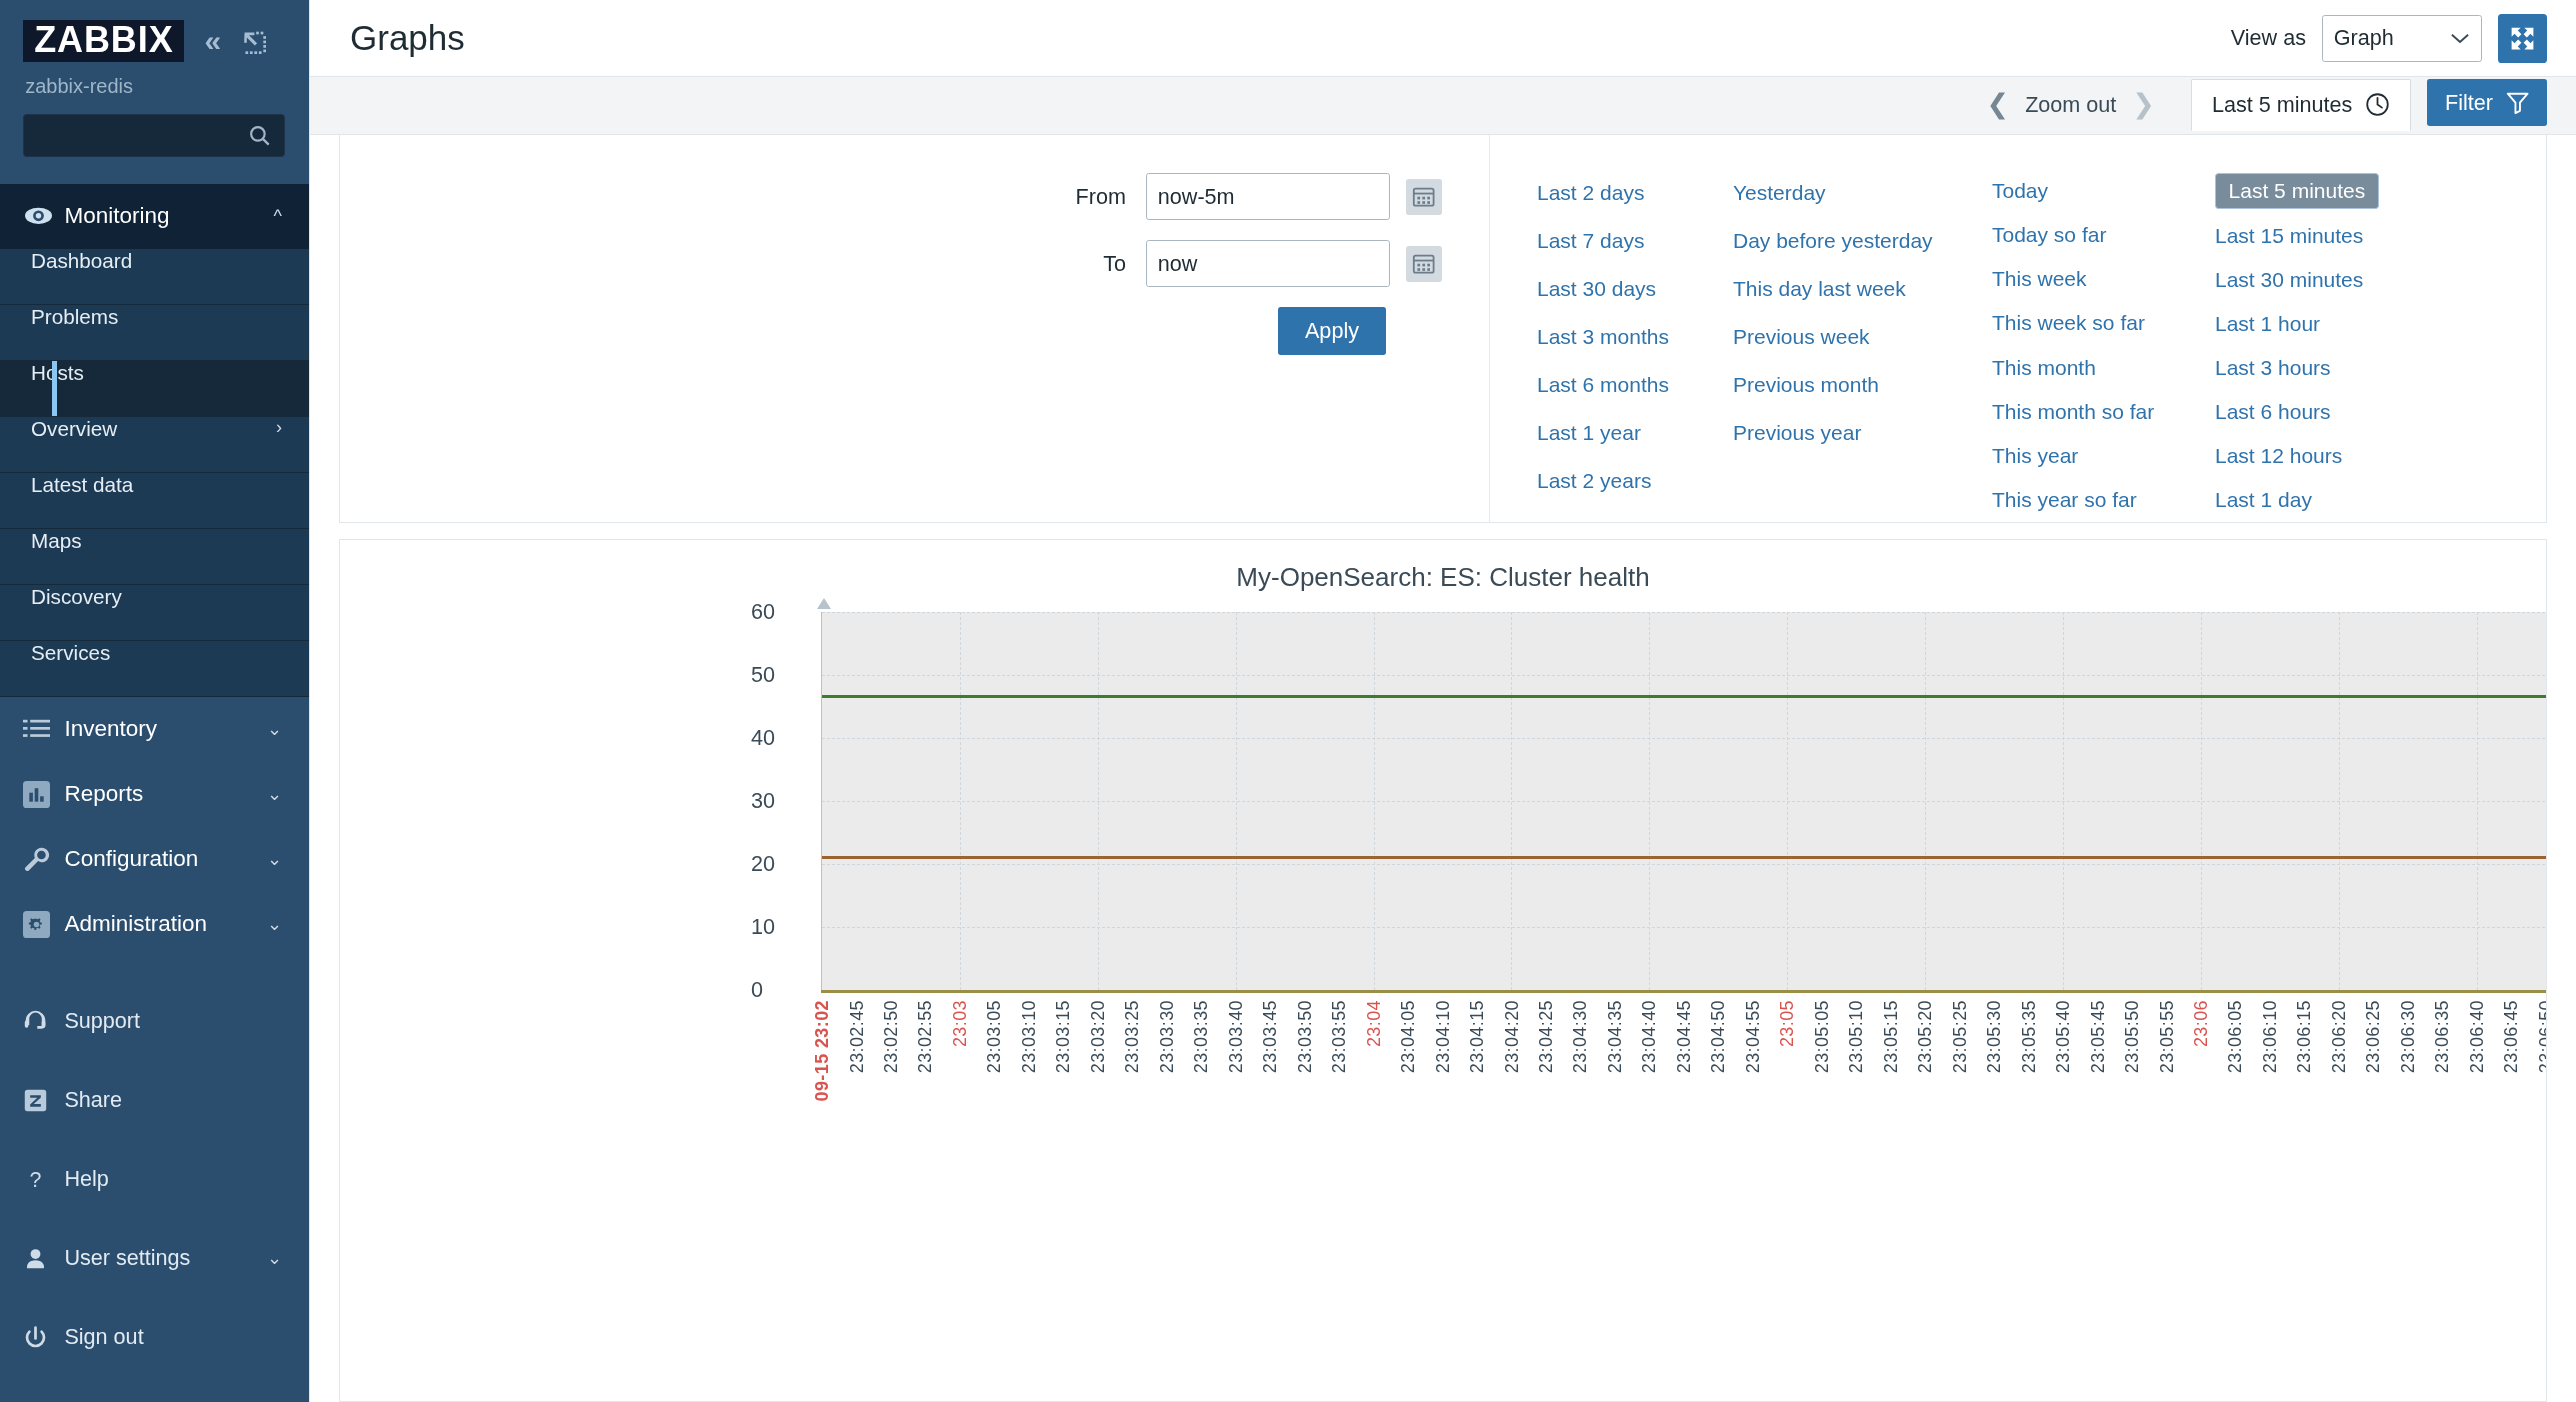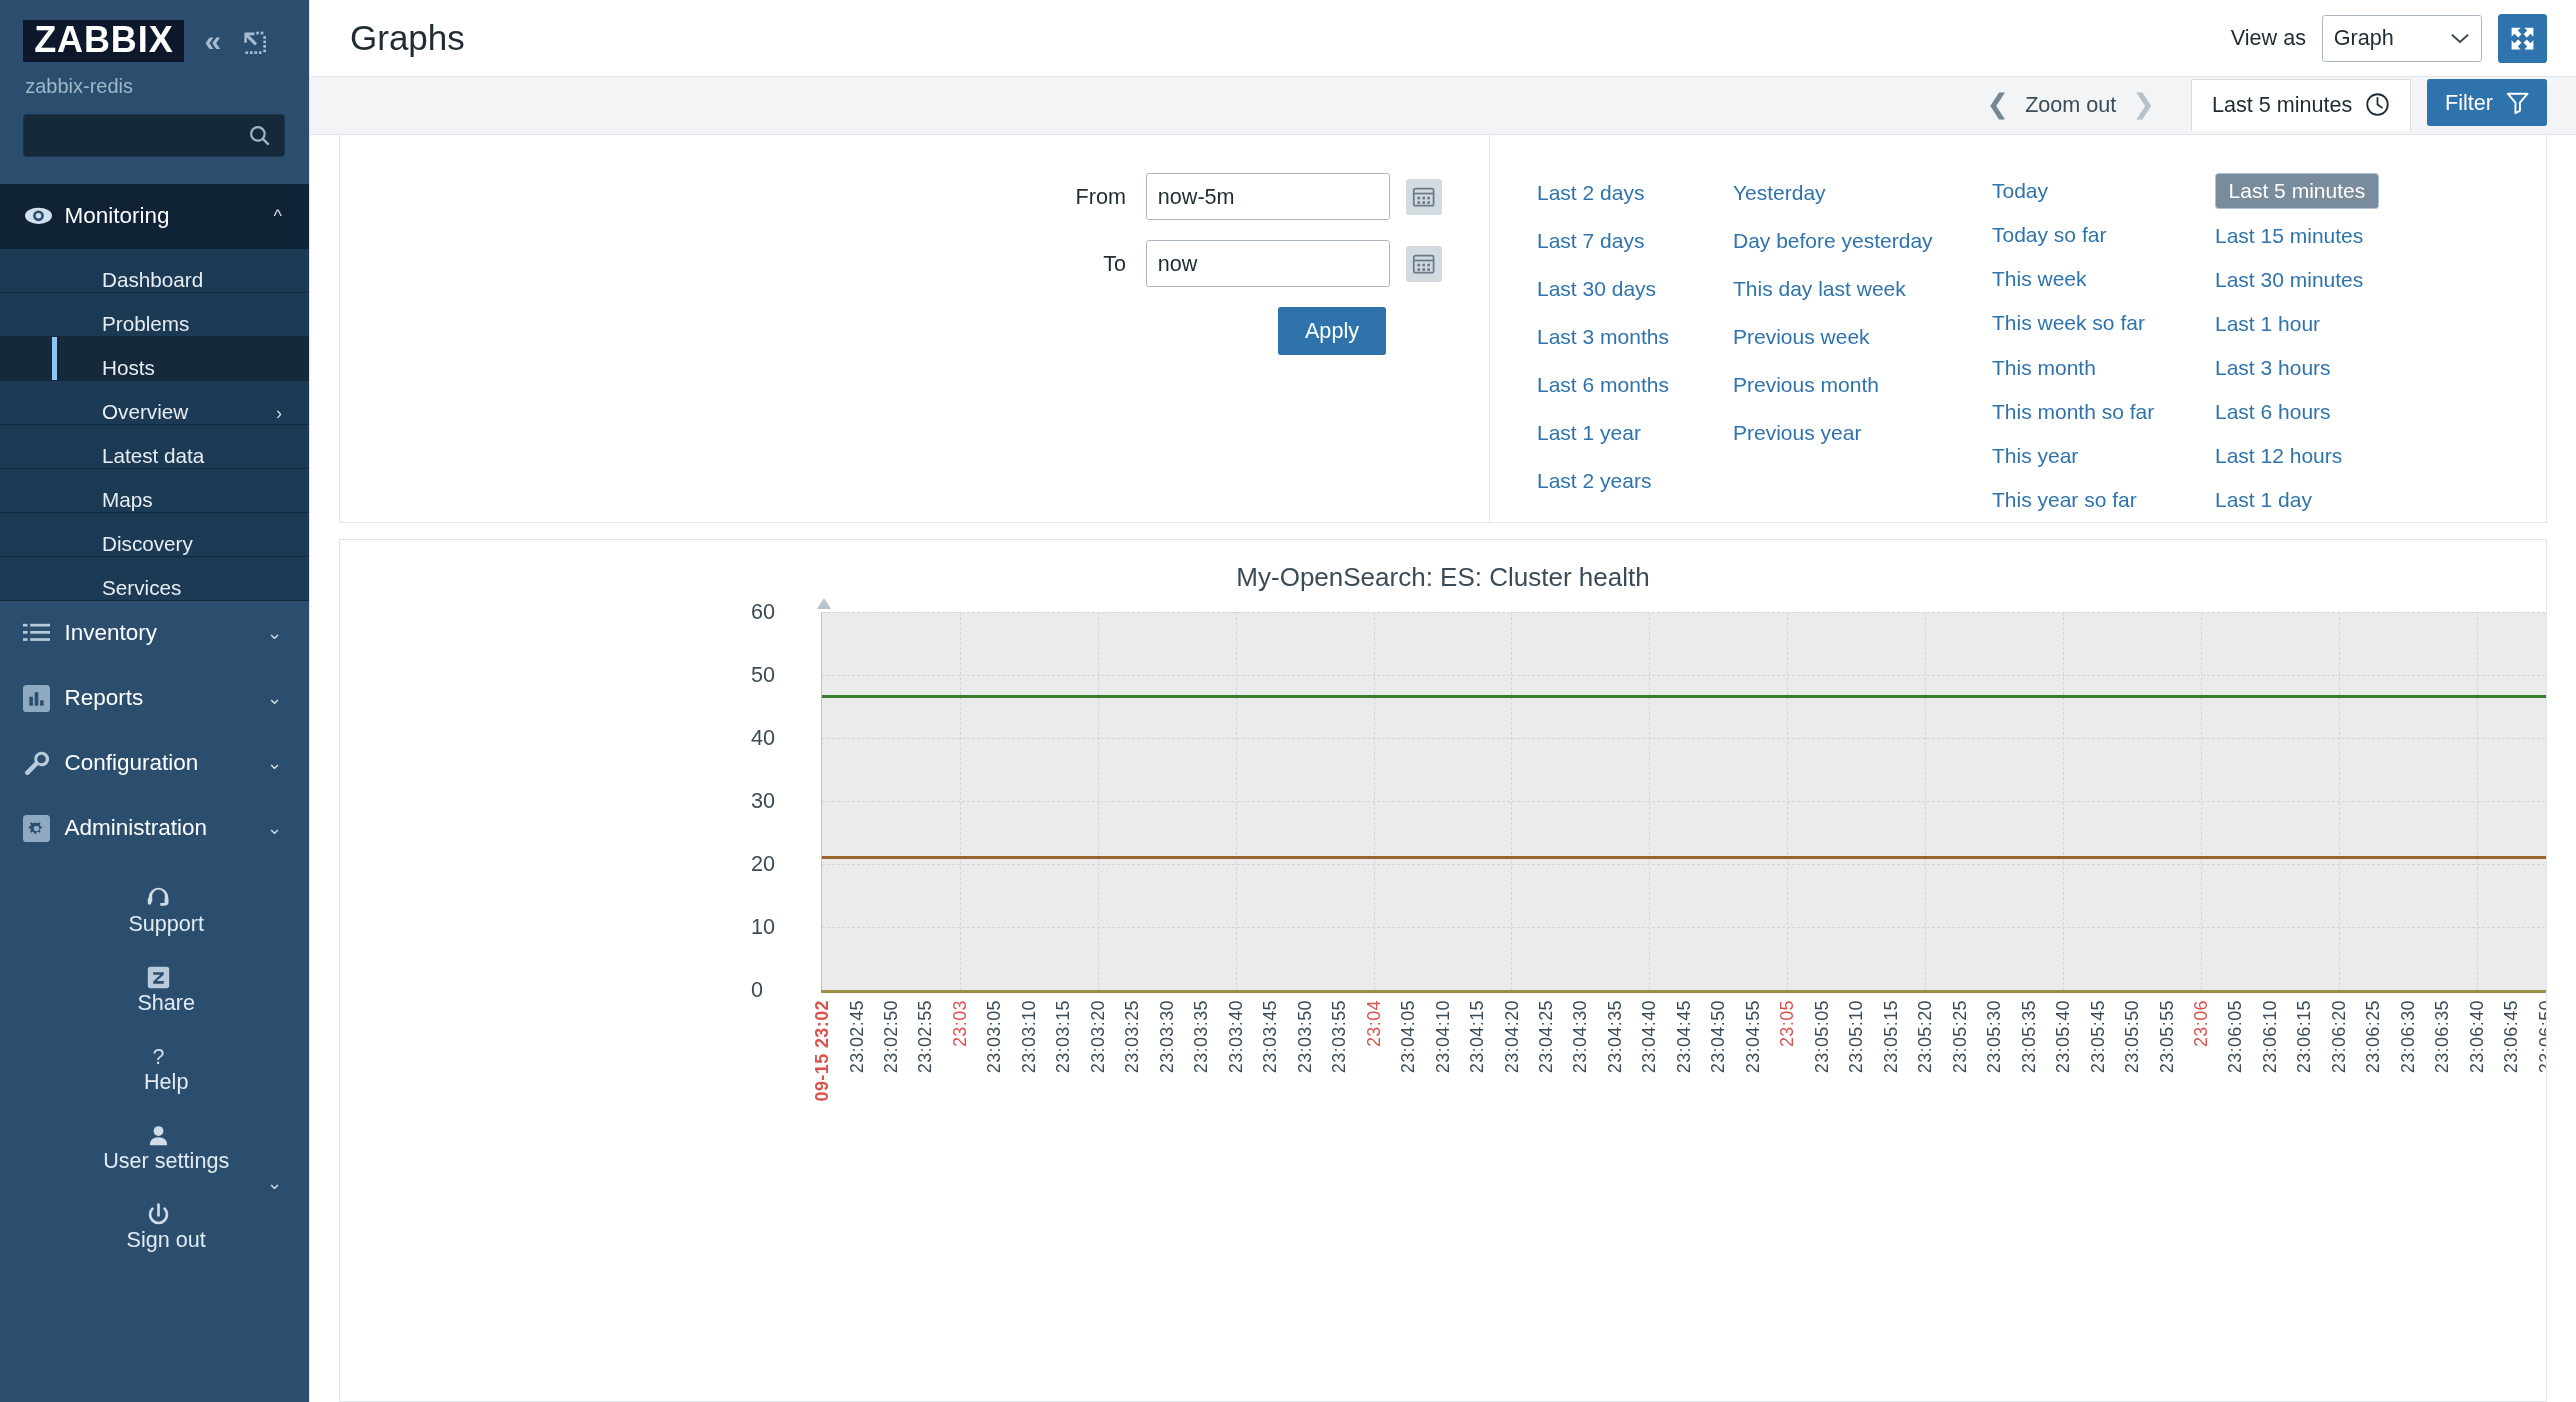--- a/index.html
+++ b/index.html
@@ -44,40 +44,40 @@
   .nav-group-header {
     display:flex; align-items:center; height:65px; padding-left:23.4px;
     color:#ffffff; font-size:22.5px; cursor:pointer; position:relative;
   }
   .nav-group-header.active { background:#102235; }
   .nav-group-header .nav-ico { width:41px; display:flex; align-items:center; }
   .nav-group-header .nav-label { flex:1; }
   .nav-chev { color:#cfdce7; font-size:18px; padding-right:27px; line-height:1;}
   .nav-sub { background:#102235; }
   .nav-sub-item {
-    height:44px; display:flex; align-items:flex-end;
-    padding-left:102px; color:#e6edf3; font-size:20.7px;
+    height:56px; display:flex; align-items:flex-start;
+    padding-left:31px; color:#e6edf3; font-size:20.7px;
     background:#1d3a54; border-bottom:0.9px solid #16293a;
     position:relative; cursor:pointer;
   }
   .nav-sub-item.sel { background:#16293a; }
   .nav-sub-item.sel:before{
     content:""; position:absolute; left:52px; top:0; bottom:0;
     width:4.5px; background:#8cc7f2;
   }
   .nav-sub-item .sub-chev { position:absolute; right:27px; color:#cfdce7; font-size:18px; }
   .nav-sub-left-rail {
     position:absolute; left:0; top:0; bottom:0; width:52px; background:#102235;
   }
   .nav-sub-wrap { position:relative; }
 
   .sb-bottom { margin-top:25px; }
   .sb-bottom-item {
     display:flex; align-items:center; height:79px; padding-left:23.4px;
-    color:#e3ebf2; font-size:21.6px; cursor:pointer;flex-direction:column;
+    color:#e3ebf2; font-size:21.6px; cursor:pointer;
   }
   .sb-bottom-item .nav-ico { width:41px; display:flex; align-items:center; }
   .sb-bottom-item .nav-chev { margin-left:auto; }
 
   
   .main { flex:1; height:1402px; background:#ffffff; display:flex; flex-direction:column;
           border-left:0.9px solid #dfe4e9; overflow:hidden; }
   .header {
     height:76px; display:flex; align-items:center;
     padding:0 29px 0 40px; background:#fff; flex:0 0 76px;

